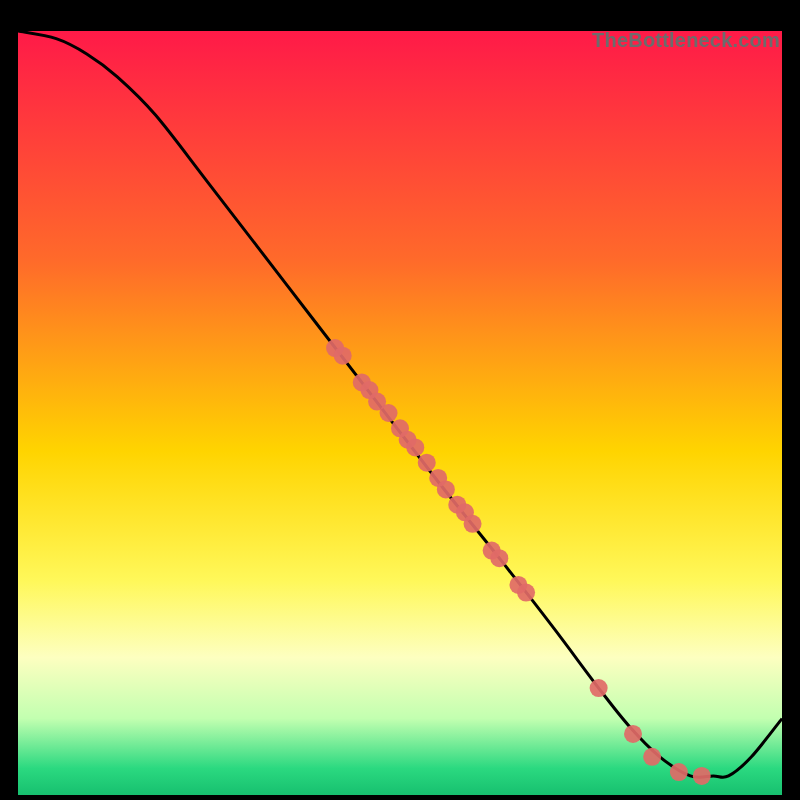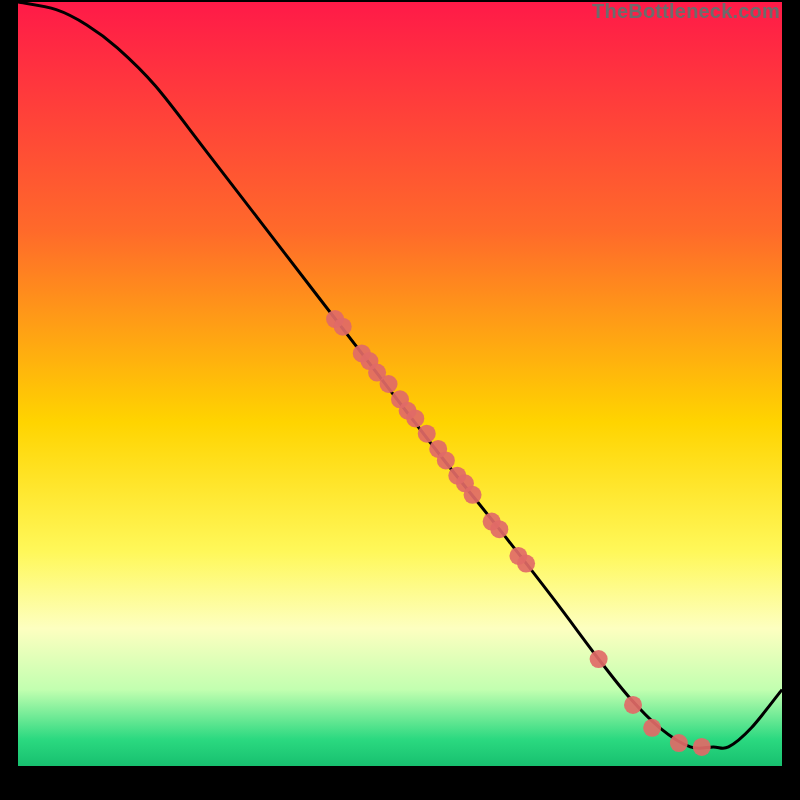--- a/index.html
+++ b/index.html
@@ -6,21 +6,21 @@
     margin: 0;
     padding: 0;
     width: 800px;
     height: 800px;
     background: #000;
     overflow: hidden;
   }
   .frame {
     position: absolute;
     left: 18px;
-    top: 2px;
+    top: 31px;
     width: 764px;
     height: 540px;
     background: #fde047;
   }
   .plot-area {
     position: absolute;
     left: 0;
     top: 0;
     width: 764px;
     height: 764px;

